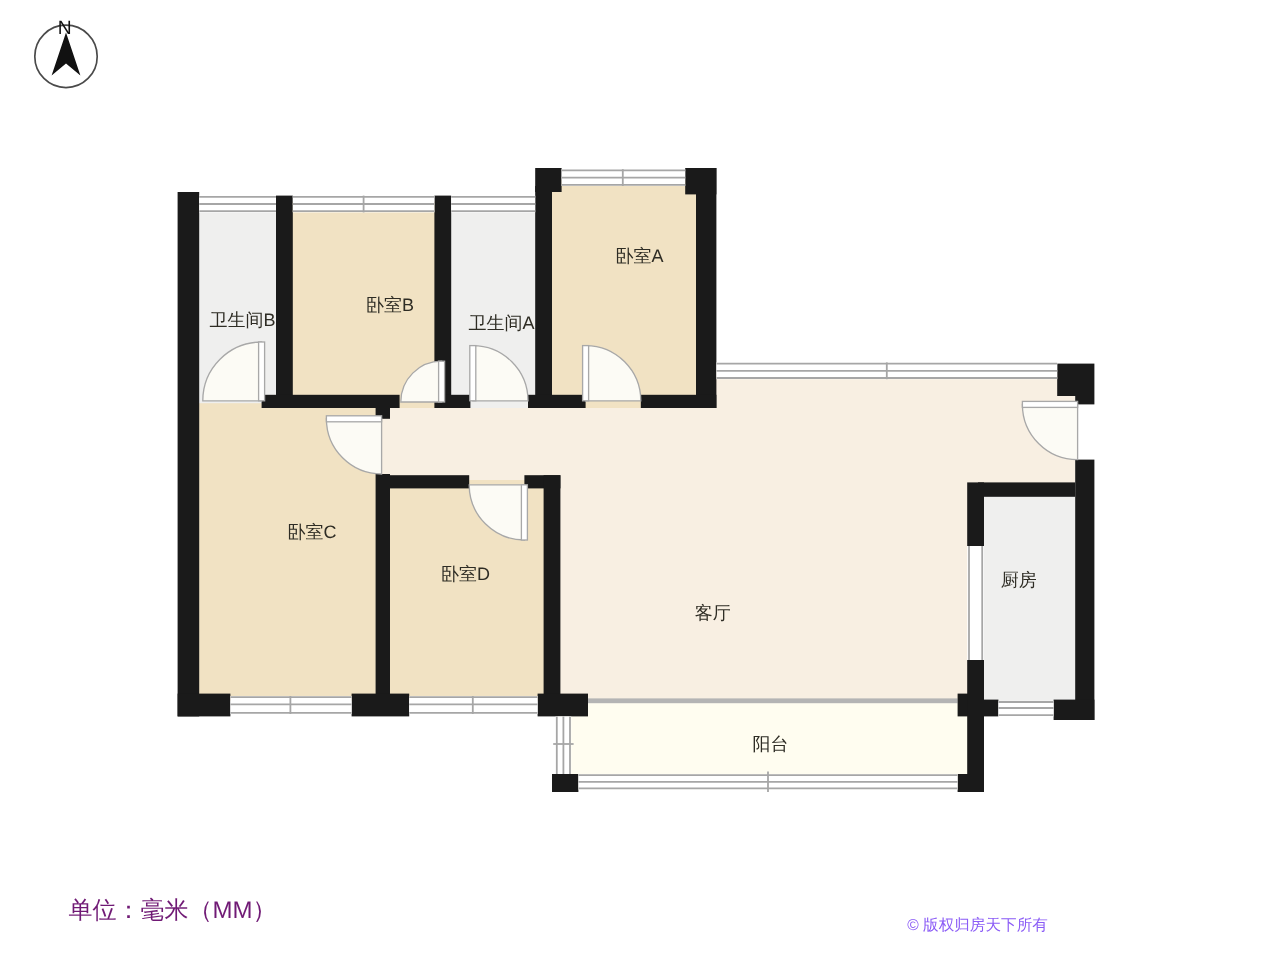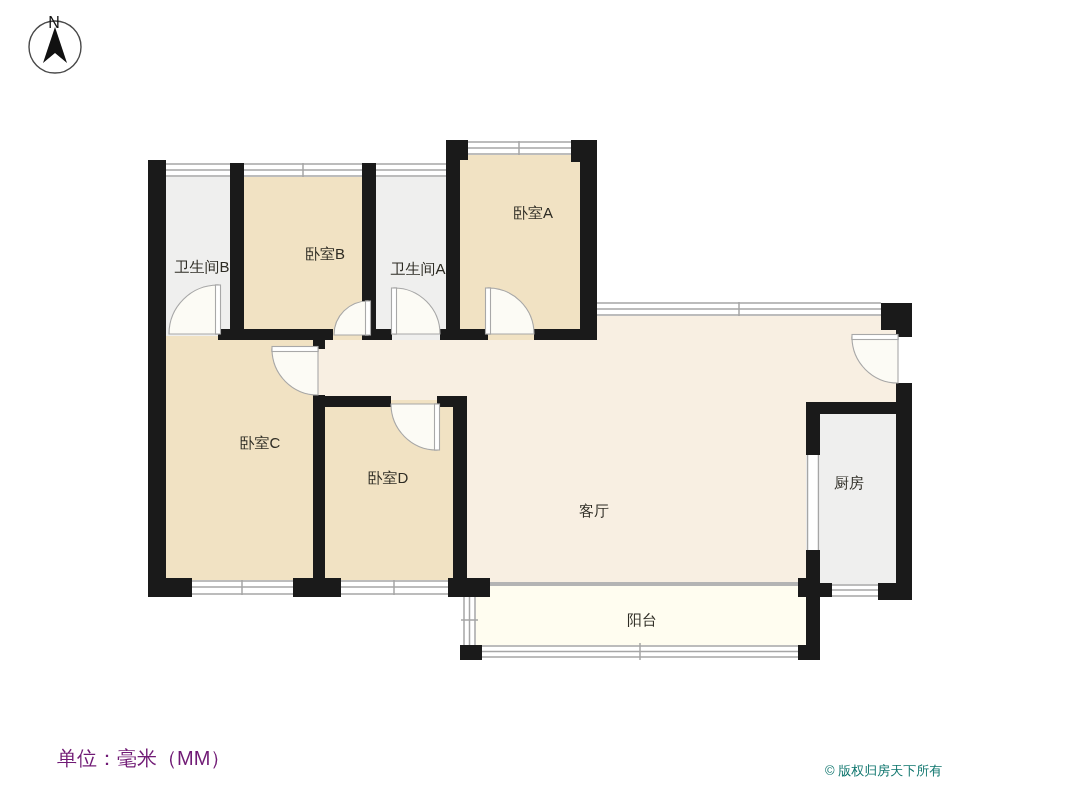--- a/index.html
+++ b/index.html
@@ -4,21 +4,21 @@
 <style>
   html,body{margin:0;padding:0;background:#ffffff;}
   .canvas{position:relative;width:1066px;height:800px;background:#ffffff;overflow:hidden;
           font-family:"Liberation Sans","DejaVu Sans",sans-serif;}
   svg text{font-family:"Liberation Sans","DejaVu Sans",sans-serif;fill:#2e2c24;}
   .room-label{font-size:15px;}
   .compass-n{font-size:16px;fill:#111;}
   .footer-line{position:absolute;left:57px;font-size:20px;color:#701a75;white-space:nowrap;}
   .footer-unit{top:745px;}
   .footer-disclaimer{top:767px;}
-  .footer-copyright{position:absolute;left:825px;top:762px;font-size:13px;color:#0f766e;white-space:nowrap;}
+  .footer-copyright{position:absolute;left:756px;top:762px;font-size:13px;color:#8b5cf6;white-space:nowrap;}
   
   .f-bed{fill:#f1e2c3;} .f-bath{fill:#efefee;} .f-living{fill:#f8efe2;} .f-balcony{fill:#fffdf0;}
   .wall{fill:#1a1a1a;}
   .winband{fill:#ffffff;}
   .winline{stroke:#a6a6a6;stroke-width:1.5;}
   .divline{fill:#b4b4b4;}
   .door-sector{fill:#fcfbf5;stroke:#a8a8a8;stroke-width:1.1;}
   .door-leaf{fill:#ffffff;stroke:#a8a8a8;stroke-width:1.1;}
 </style>
 </head>

